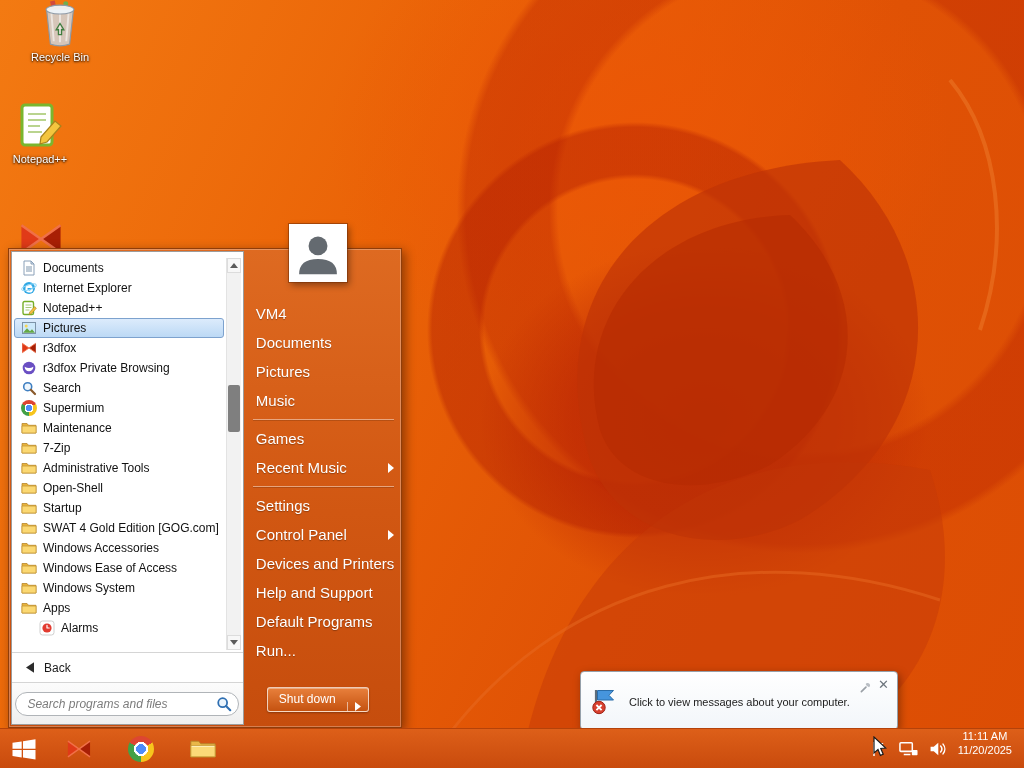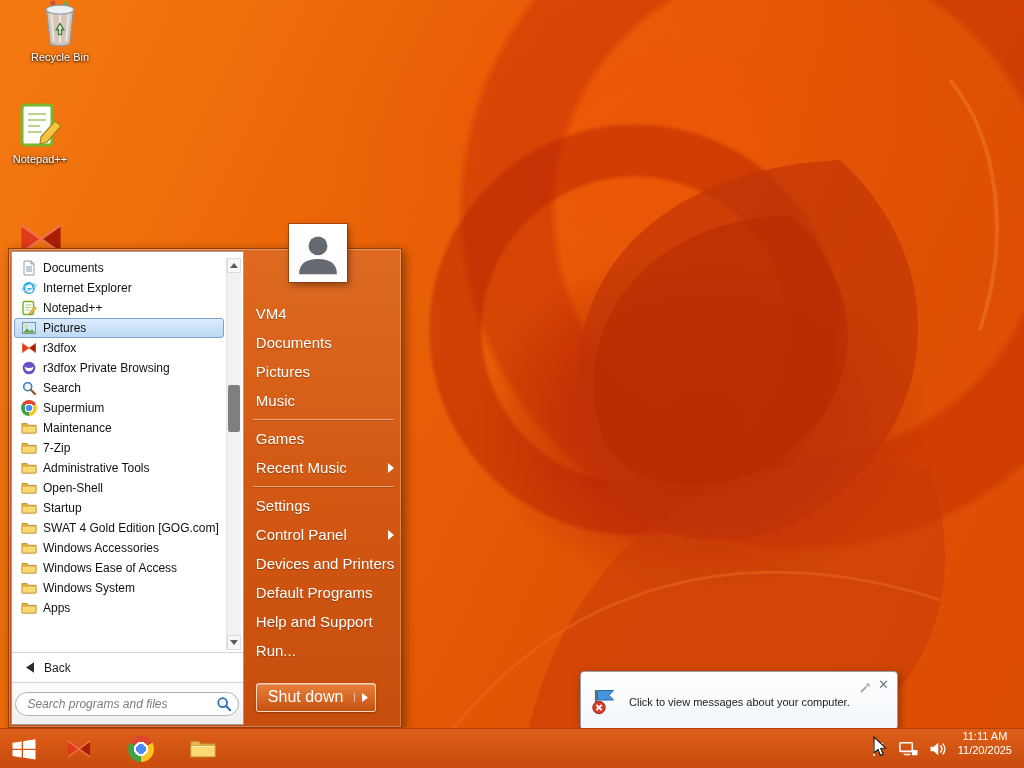--- a/index.html
+++ b/index.html
@@ -77,23 +77,23 @@
   .right-panel { flex:1; position:relative; display:flex; flex-direction:column; padding-top:48px; color:#fff; }
   .avatar-frame { position:absolute; top:-27px; left:45px; width:58px; height:58px; background:#fff; padding:3px;
     box-shadow:0 0 0 1px rgba(120,48,6,.55), 2px 3px 7px rgba(0,0,0,.4); }
   .avatar-frame svg { width:100%; height:100%; display:block; }
   .right-item { height:29px; display:flex; align-items:center; padding:0 9px 0 12px; font-size:15px;
     text-shadow:0 1px 1px rgba(0,0,0,.3); white-space:nowrap; }
   .right-item .arrow { margin-left:auto; width:6px; height:10px; display:inline-block; }
   .right-item .arrow svg { width:6px; height:10px; display:block; }
   .r-sep { height:1px; background:rgba(255,255,255,.45); box-shadow:0 1px 0 rgba(0,0,0,.15); margin:4px 9px; }
   .shutdown-row { margin-top:auto; padding:0 0 13px 12px; }
-  .shutdown-btn { display:inline-flex; align-items:center; border:1px solid rgba(255,255,255,.7); border-radius:3px;
+  .shutdown-btn { display:inline-flex; align-items:flex-end; border:1px solid rgba(255,255,255,.7); border-radius:3px;
     background:linear-gradient(#e8803c,#c55210); box-shadow:inset 0 1px 0 rgba(255,255,255,.35), 0 1px 2px rgba(0,0,0,.3);
-    color:#fff; font-size:16px; }
+    color:#fff; font-size:12px;margin-left:11px; }
   .sd-main { padding:4px 11px 5px 11px; }
   .sd-arrow { border-left:1px solid rgba(255,255,255,.55); padding:0 7px; display:flex; align-items:center; }
   .sd-arrow svg { width:6px; height:9px; }
 
   
   #taskbar { position:absolute; left:0; bottom:0; width:1024px; height:40px;
     background:linear-gradient(180deg,#dd5f19,#c94b0d); border-top:1px solid #b4420a;
     display:flex; align-items:stretch; z-index:30; }
   .tb-btn { width:62px; display:flex; align-items:center; justify-content:center; }
   #start-button { width:48px; }
@@ -336,20 +336,30 @@
             </div>
             <div class="menu-item">
               <span class="icon icon16">
                 <svg viewBox="0 0 16 16">
                   <path d="M1 3.5h5l1.5 1.8H15V13H1z" fill="#e8b33c" stroke="#b8862a" stroke-width="0.8"></path>
                   <path d="M1 6h14v7H1z" fill="#fbd872" stroke="#c79b35" stroke-width="0.8"></path>
                 </svg>
               </span>
               <span class="mi-label">Apps</span>
             </div>
+            <div class="menu-item indent">
+              <span class="icon icon16">
+                <svg viewBox="0 0 16 16">
+                  <rect x="1" y="1" width="14" height="14" rx="2.5" fill="#fff" stroke="#cfcfcf"></rect>
+                  <circle cx="8" cy="8" r="4.6" fill="#e23b30"></circle>
+                  <path d="M8 8V5.4M8 8h2.2" stroke="#fff" stroke-width="1.2" stroke-linecap="round"></path>
+                </svg>
+              </span>
+              <span class="mi-label">Alarms</span>
+            </div>
           </div>
         <div class="scrollbar">
           <div class="sb-btn">
               <svg viewBox="0 0 10 6">
                 <path d="M0 6l5-6 5 6z" fill="#5a5a5a"></path>
               </svg>
             </div>
           <div class="sb-track">
               <div class="sb-thumb"></div>
             </div>
@@ -419,24 +429,24 @@
             <span class="arrow">
               <svg viewBox="0 0 6 10">
                 <path d="M0 0l6 5-6 5z" fill="#fff"></path>
               </svg>
             </span>
           </div>
           <div class="right-item">
             <span>Devices and Printers</span>
           </div>
           <div class="right-item">
+            <span>Help and Support</span>
+          </div>
+          <div class="right-item">
             <span>Default Programs</span>
-          </div>
-          <div class="right-item">
-            <span>Help and Support</span>
           </div>
           <div class="right-item">
             <span>Run...</span>
           </div>
         </div>
       <div class="shutdown-row">
         <div class="shutdown-btn">
           <span class="sd-main">Shut down</span>
           <span class="sd-arrow">
               <svg viewBox="0 0 6 9">

